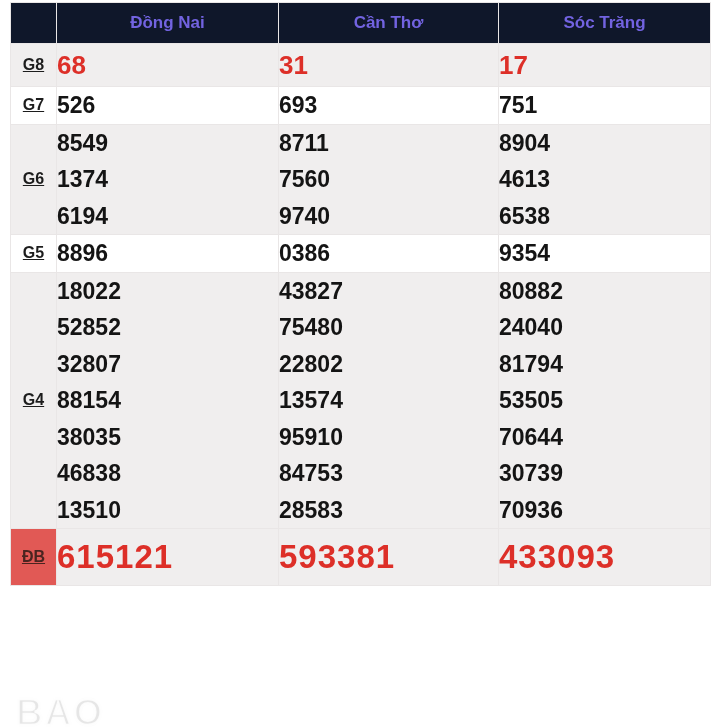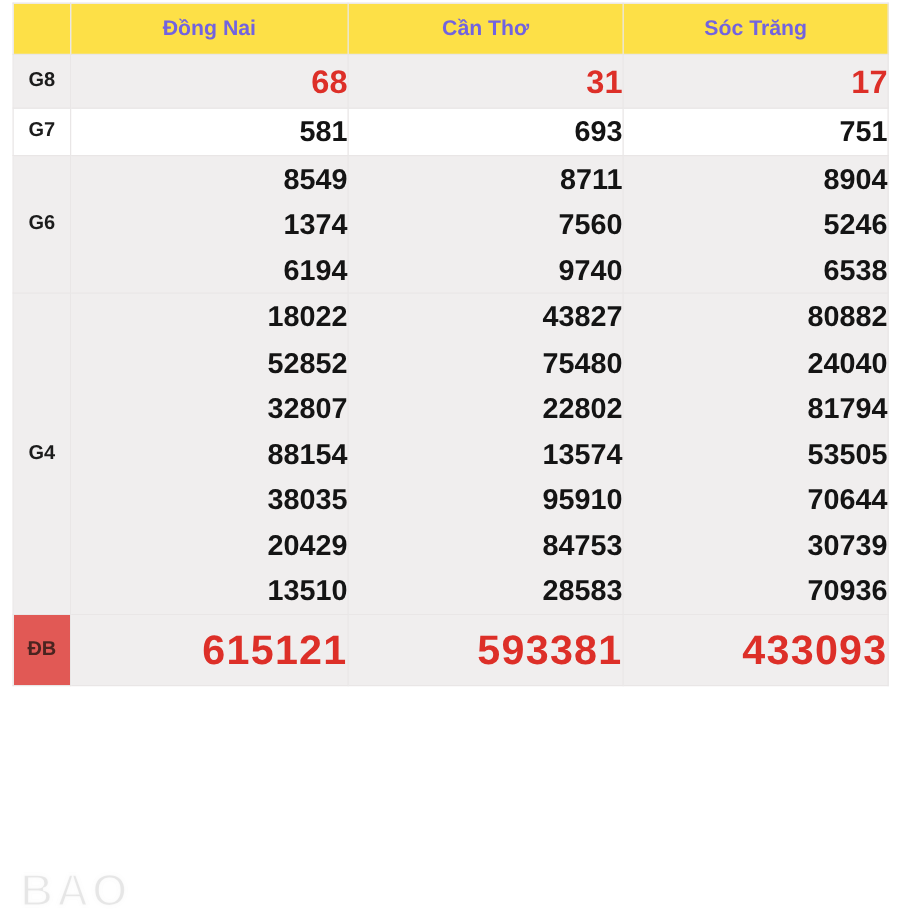--- a/index.html
+++ b/index.html
@@ -8,28 +8,29 @@
     font-family:"Liberation Sans",sans-serif;position:relative;
   }
   .table-wrap{position:absolute;top:2px;left:10px;width:700px;}
   table{border-collapse:collapse;table-layout:fixed;width:700px;}
   th,td{border:1px solid #e9e6e6;padding:0;}
   col.label-col{width:46px;}
   col.c1{width:222px;}
   col.c2{width:220px;}
   col.c3{width:212px;}
   thead th{
-    background:#fde047;color:#7263e0;font-size:17px;font-weight:bold;
+    background:#0f172a;color:#7263e0;font-size:17px;font-weight:bold;
     height:40px;text-align:center;
   }
   td.label{
     font-size:16px;font-weight:bold;color:#1c1c1c;text-align:center;
     vertical-align:middle;
+    text-decoration:underline;
   }
-  td.val{text-align:right;vertical-align:middle;}
+  td.val{text-align:left;vertical-align:middle;}
   .line{line-height:36.5px;font-size:23px;font-weight:bold;color:#141414;}
   tr.stripe{background:#f0eeee;}
   tr.row-g8 td{height:42px;}
   tr.row-g8 .line{color:#dd2f28;font-size:26px;line-height:42px;}
   tr.row-g7 td{height:34px;}
   tr.row-g1 td{height:39px;}
   tr.row-db td{height:56px;}
   tr.row-db .line{color:#dd2f28;font-size:33px;line-height:56px;letter-spacing:1px;}
   td.db-label{
     background:#e15955;color:#4a2420;position:relative;
@@ -71,21 +72,21 @@
           <td class="val">
             <div class="line">31</div>
           </td>
           <td class="val">
             <div class="line">17</div>
           </td>
         </tr>
         <tr class="row-g7">
           <td class="label">G7</td>
           <td class="val">
-            <div class="line">581</div>
+            <div class="line">526</div>
           </td>
           <td class="val">
             <div class="line">693</div>
           </td>
           <td class="val">
             <div class="line">751</div>
           </td>
         </tr>
         <tr class="stripe">
           <td class="label">G6</td>
@@ -94,33 +95,45 @@
             <div class="line">1374</div>
             <div class="line">6194</div>
           </td>
           <td class="val">
             <div class="line">8711</div>
             <div class="line">7560</div>
             <div class="line">9740</div>
           </td>
           <td class="val">
             <div class="line">8904</div>
-            <div class="line">5246</div>
+            <div class="line">4613</div>
             <div class="line">6538</div>
+          </td>
+        </tr>
+        <tr class="">
+          <td class="label">G5</td>
+          <td class="val">
+            <div class="line">8896</div>
+          </td>
+          <td class="val">
+            <div class="line">0386</div>
+          </td>
+          <td class="val">
+            <div class="line">9354</div>
           </td>
         </tr>
         <tr class="stripe">
           <td class="label">G4</td>
           <td class="val">
             <div class="line">18022</div>
             <div class="line">52852</div>
             <div class="line">32807</div>
             <div class="line">88154</div>
             <div class="line">38035</div>
-            <div class="line">20429</div>
+            <div class="line">46838</div>
             <div class="line">13510</div>
           </td>
           <td class="val">
             <div class="line">43827</div>
             <div class="line">75480</div>
             <div class="line">22802</div>
             <div class="line">13574</div>
             <div class="line">95910</div>
             <div class="line">84753</div>
             <div class="line">28583</div>

